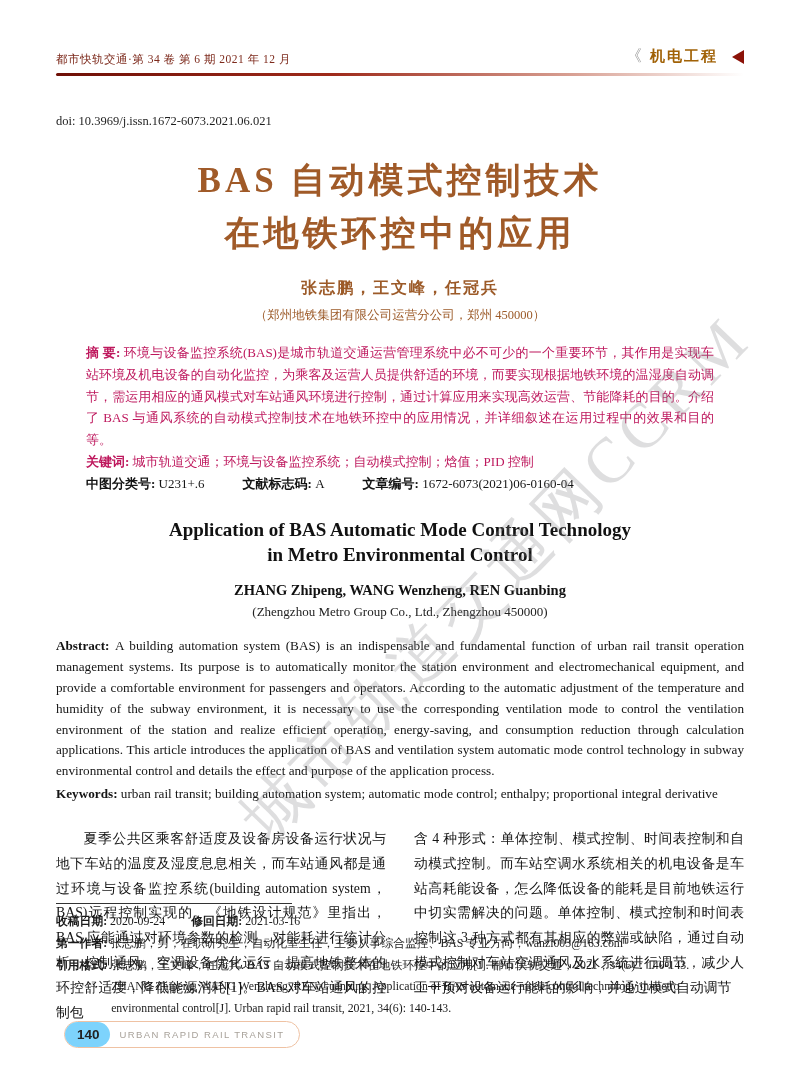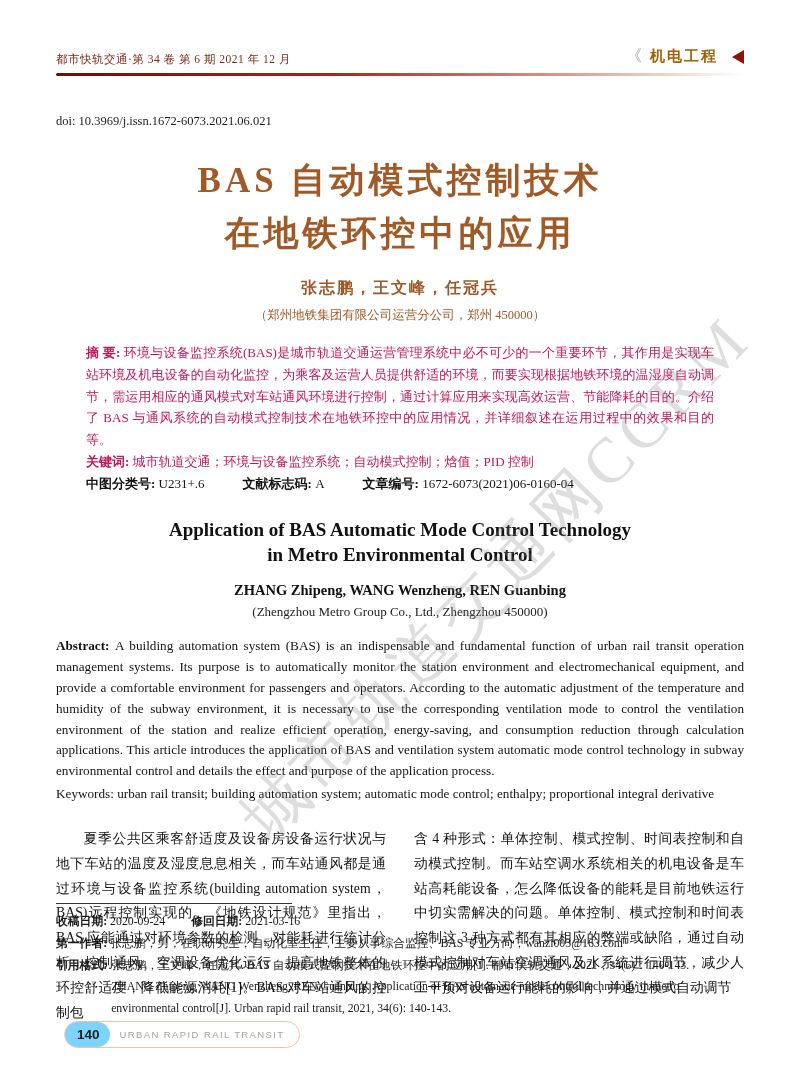--- a/index.html
+++ b/index.html
@@ -51,21 +51,21 @@
   
   .title-en { margin-top: 22px; text-align: center; font-weight: bold; color: #111; }
   .title-en .t-line { font-size: 19px; line-height: 1.35; }
   .authors-en { margin-top: 14px; text-align: center; font-weight: bold; font-size: 14.5px; color: #111; }
   .affiliation-en { margin-top: 5px; text-align: center; font-size: 13px; color: #222; }
 
   
   .abstract-en { margin-top: 16px; font-size: 13.2px; line-height: 1.58; text-align: justify; color: #141414; }
   .abstract-en .lbl { font-weight: bold; }
   .keywords-en { margin-top: 2px; font-size: 13.2px; line-height: 1.58; text-align: justify; color: #141414; }
-  .keywords-en .lbl { font-weight: normal; }
+  .keywords-en .lbl { font-weight: bold; }
 
   
   .columns { display: flex; gap: 28px; margin-top: 22px; }
   .col { width: 334px; font-size: 13.8px; line-height: 1.8; text-align: justify; color: #141414; }
   .col.first p { text-indent: 2em; }
 
   
   .footnote { position: absolute; left: 56px; top: 903px; width: 692px; }
   .footnote-rule { width: 236px; height: 1px; background: #333; margin-bottom: 7px; }
   .fn-line { font-size: 11.8px; line-height: 1.85; color: #1a1a1a; }

